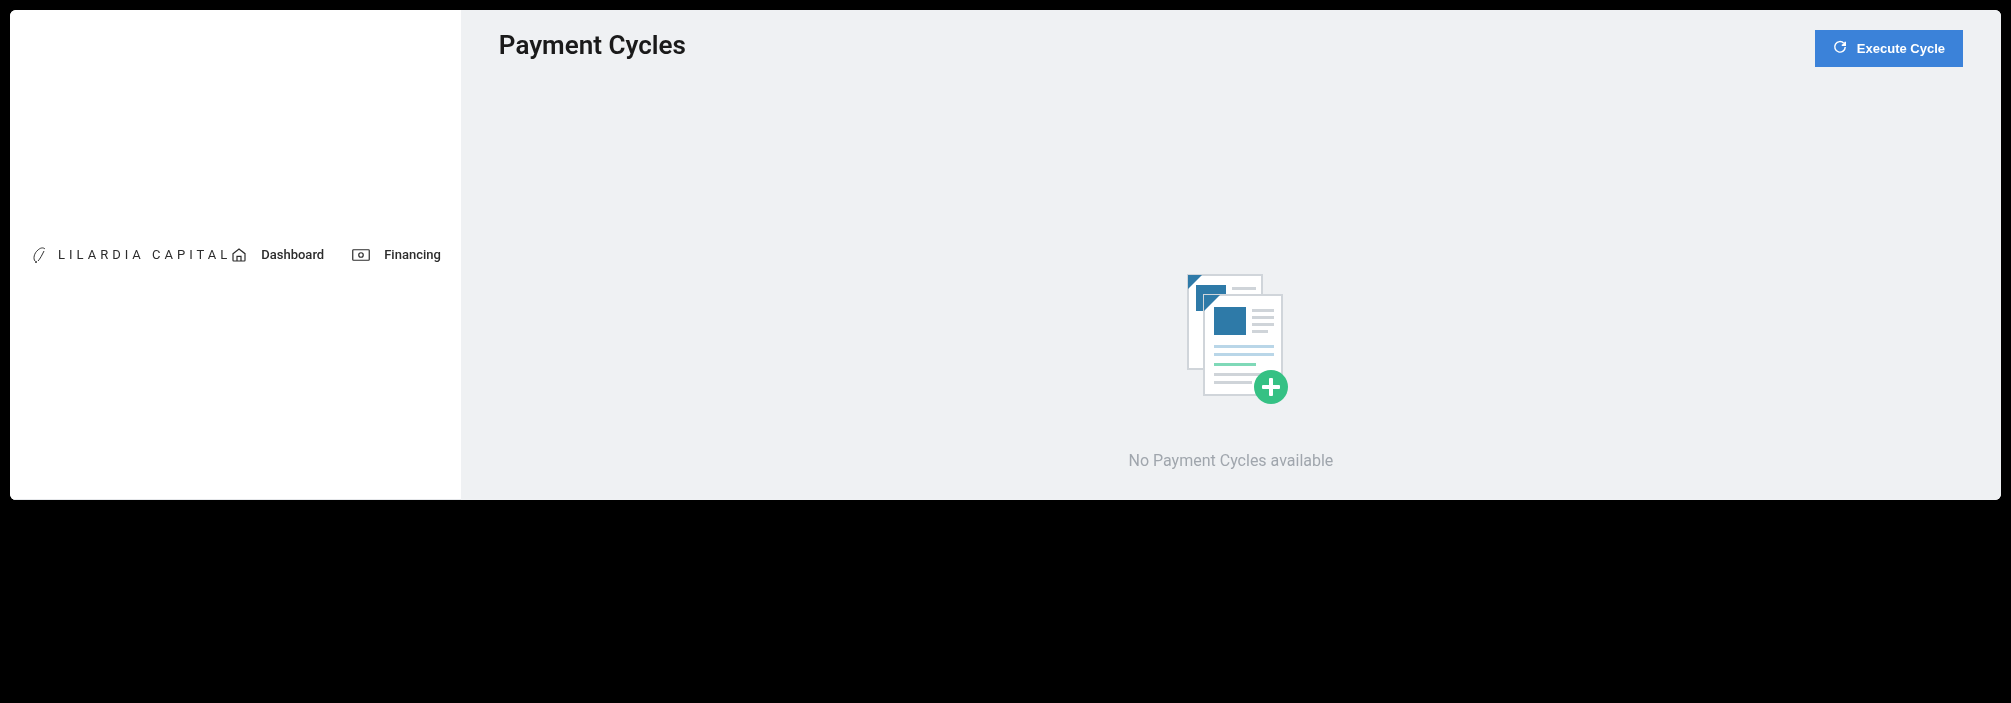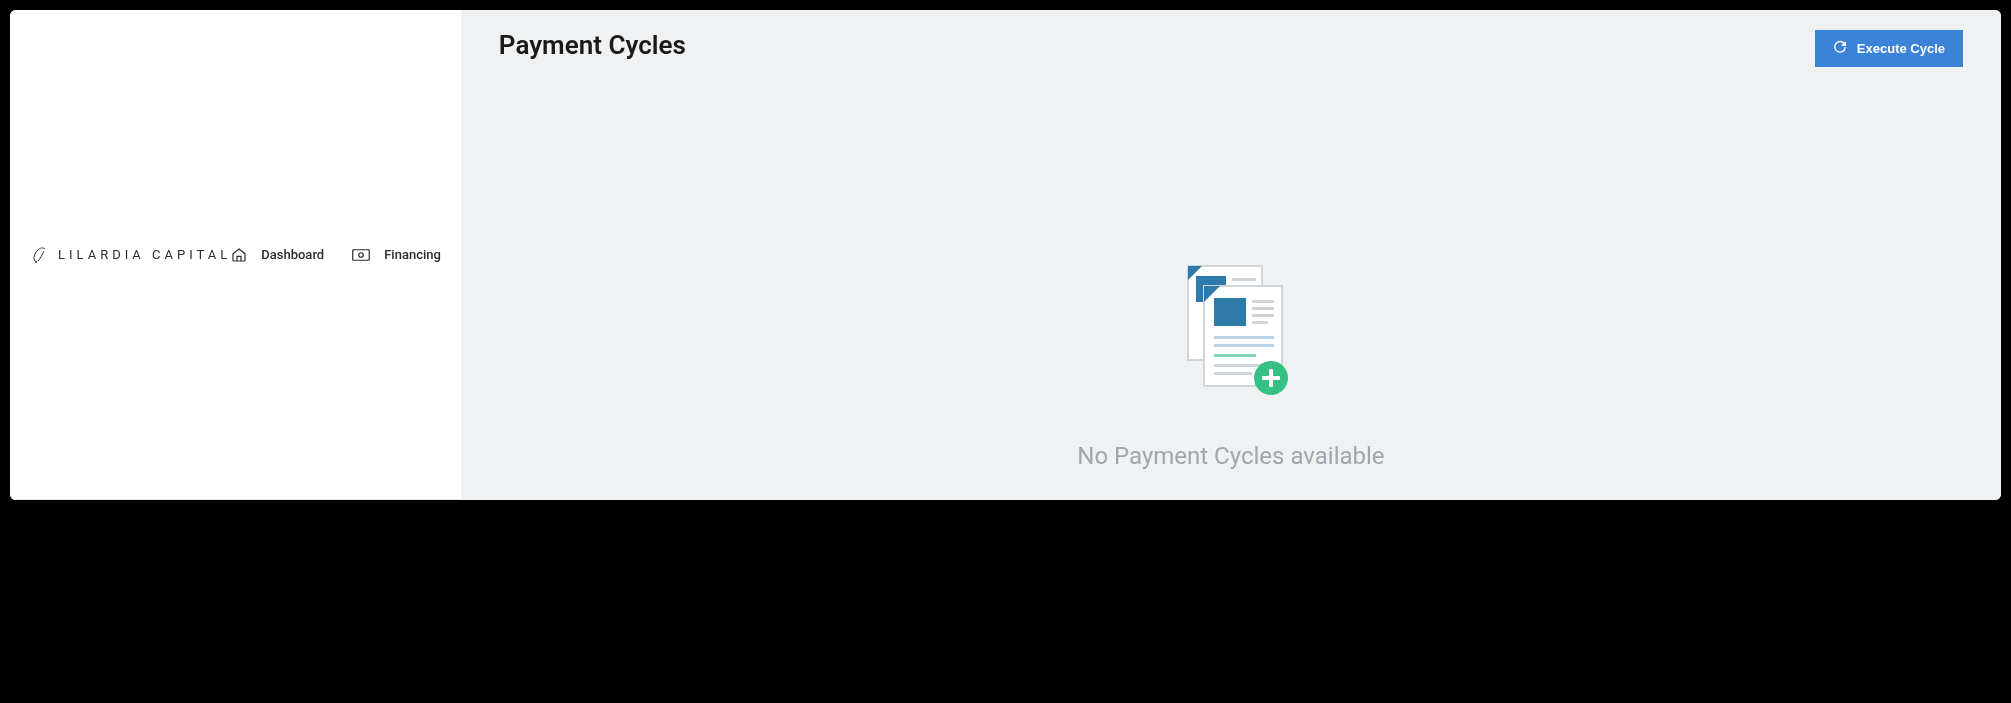--- a/index.html
+++ b/index.html
@@ -101,21 +101,21 @@
       display: flex;
       flex-direction: column;
       align-items: center;
       justify-content: flex-end;
       padding-bottom: 10px;
     }
     .empty-illustration {
       margin-bottom: 30px;
     }
     .empty-text {
-      font-size: 24px;
+      font-size: 16px;
       color: #a0a6ad;
       font-weight: 400;
     }
   </style>
 </head>
 <body>
 
 <div class="window">
   <div class="header">
     <div class="brand">

